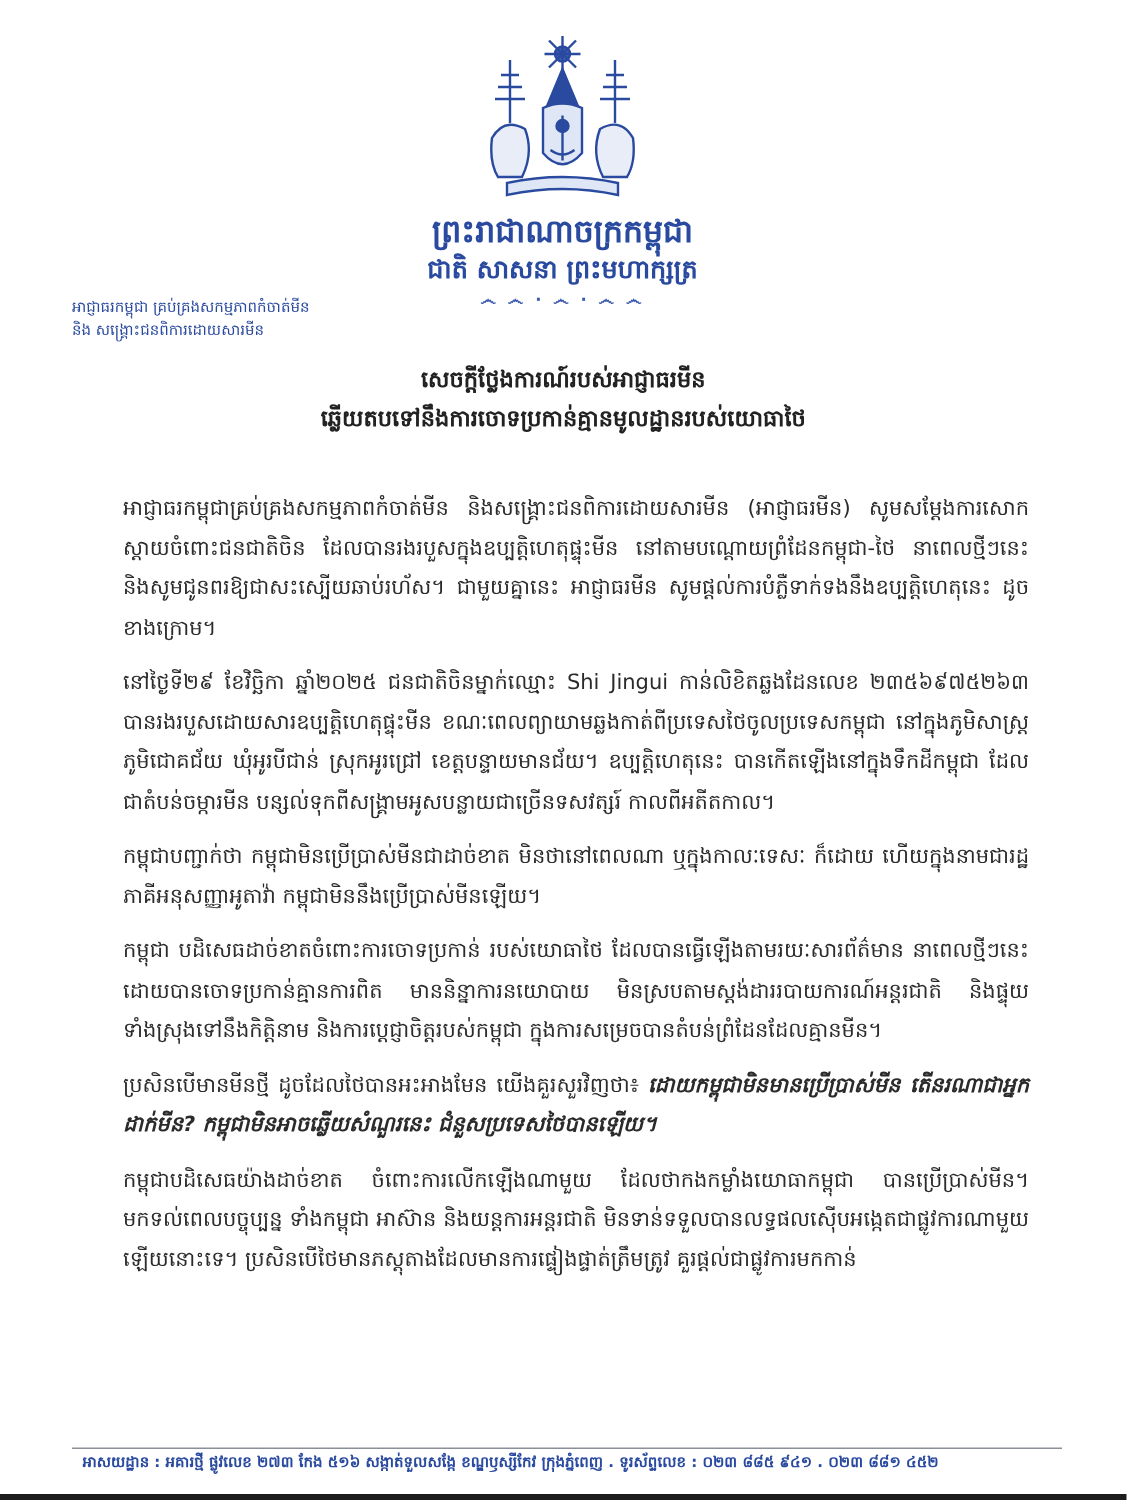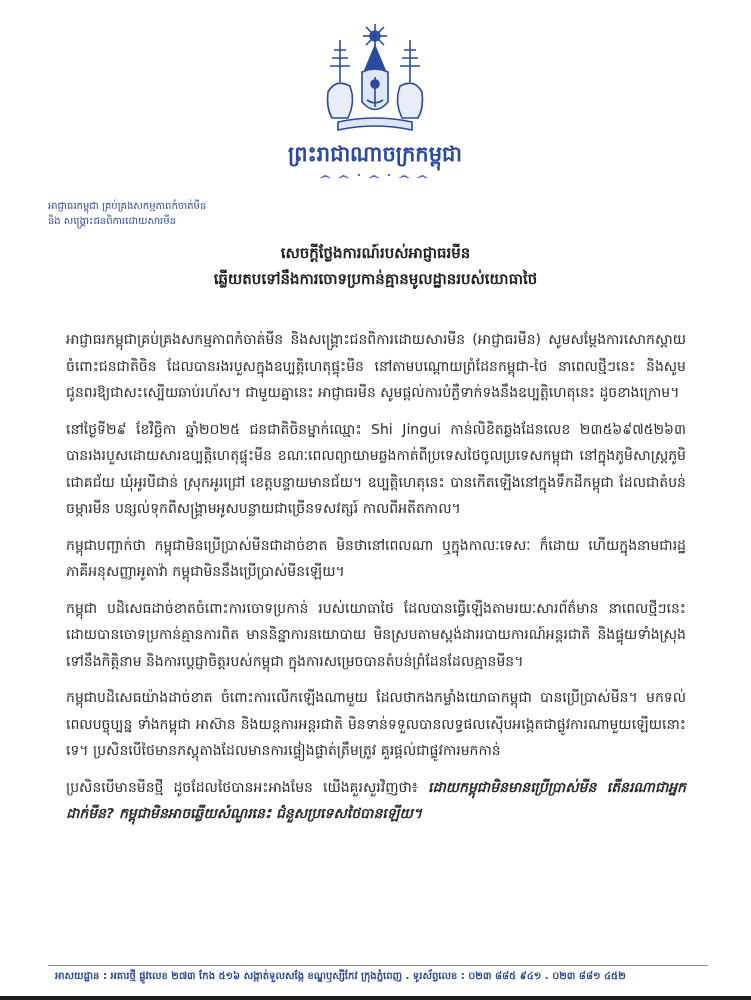--- a/index.html
+++ b/index.html
@@ -9,21 +9,21 @@
   }
   .letterhead { position: absolute; left: 0; top: 0; width: 611px; height: 230px; }
   .emblem { position: absolute; left: 318px; top: 22px; width: 115px; height: 120px; }
   .kingdom { position: absolute; left: 255px; top: 140px; width: 240px; text-align: center; color: #2a4aa0; font-weight: bold; }
   .kingdom .line1 { font-size: 21px; line-height: 28px; }
   .kingdom .line2 { font-size: 17px; line-height: 24px; }
   .kingdom .flourish { font-size: 11px; letter-spacing: 2px; color: #3d5bb0; line-height: 16px; }
   .agency { position: absolute; left: 48px; top: 198px; width: 200px; text-align: left; color: #2a4aa0; font-size: 10px; line-height: 15px; }
   .title { position: absolute; left: 150px; top: 240px; width: 451px; text-align: center; font-weight: bold; color: #222; font-size: 15px; line-height: 26px; }
   .body { position: absolute; left: 66px; top: 326px; width: 620px; font-size: 14px; line-height: 26.5px; color: #2b2b2b; text-align: justify; }
-  .body p { margin: 0 0 10px 0; }
+  .body p { margin: 0 0 10px 16px; }
   .body .em { font-style: italic; font-weight: bold; }
   .footer-rule { position: absolute; left: 48px; top: 965px; width: 660px; height: 1px; background: #8a8f98; }
   .footer { position: absolute; left: 55px; top: 968px; width: 660px; font-size: 10px; line-height: 16px; color: #2a4aa0; font-weight: bold; white-space: nowrap; overflow: hidden; }
   .bottom-bar { position: absolute; left: 0; top: 996px; width: 751px; height: 4px; background: #1d1d1d; }
 </style>
 </head>
 <body>
 
 <div class="letterhead">
   <svg class="emblem" viewBox="0 0 115 120">
@@ -42,37 +42,38 @@
         <line x1="92" y1="18" x2="92" y2="60"></line>
       <path d="M16 28 h12 M14 36 h16 M12 44 h20"></path>
       <path d="M86 28 h12 M84 36 h16 M82 44 h20"></path>
       <path d="M10 70 Q18 56 32 64 Q38 80 30 96 L14 96 Q8 86 10 70 Z" fill="#e8edf8"></path>
       <path d="M104 70 Q96 56 82 64 Q76 80 84 96 L100 96 Q106 86 104 70 Z" fill="#e8edf8"></path>
       <path d="M20 100 Q57 92 94 100 L94 108 Q57 100 20 108 Z" fill="#dfe6f6"></path>
     </g>
   </svg>
   <div class="kingdom">
     <div class="line1">ព្រះរាជាណាចក្រកម្ពុជា</div>
+    <div class="line2">ជាតិ សាសនា ព្រះមហាក្សត្រ</div>
     <div class="flourish">෴ ෴ · ෴ · ෴ ෴</div>
   </div>
   <div class="agency">
     <div>អាជ្ញាធរកម្ពុជា គ្រប់គ្រងសកម្មភាពកំចាត់មីន</div>
     <div>និង សង្គ្រោះជនពិការដោយសារមីន</div>
   </div>
 </div>
 
 <div class="title">
   <div>សេចក្តីថ្លែងការណ៍របស់អាជ្ញាធរមីន</div>
   <div>ឆ្លើយតបទៅនឹងការចោទប្រកាន់គ្មានមូលដ្ឋានរបស់យោធាថៃ</div>
 </div>
 
 <div class="body">
   <p>អាជ្ញាធរកម្ពុជាគ្រប់គ្រងសកម្មភាពកំចាត់មីន និងសង្គ្រោះជនពិការដោយសារមីន (អាជ្ញាធរមីន) សូមសម្តែងការសោកស្តាយចំពោះជនជាតិចិន ដែលបានរងរបួសក្នុងឧប្បត្តិហេតុផ្ទុះមីន នៅតាមបណ្តោយព្រំដែនកម្ពុជា-ថៃ នាពេលថ្មីៗនេះ និងសូមជូនពរឱ្យជាសះស្បើយឆាប់រហ័ស។ ជាមួយគ្នានេះ អាជ្ញាធរមីន សូមផ្តល់ការបំភ្លឺទាក់ទងនឹងឧប្បត្តិហេតុនេះ ដូចខាងក្រោម។</p>
   <p>នៅថ្ងៃទី២៩ ខែវិច្ឆិកា ឆ្នាំ២០២៥ ជនជាតិចិនម្នាក់ឈ្មោះ Shi Jingui កាន់លិខិតឆ្លងដែនលេខ ២៣៥៦៩៧៥២៦៣ បានរងរបួសដោយសារឧប្បត្តិហេតុផ្ទុះមីន ខណៈពេលព្យាយាមឆ្លងកាត់ពីប្រទេសថៃចូលប្រទេសកម្ពុជា នៅក្នុងភូមិសាស្ត្រភូមិជោគជ័យ ឃុំអូរបីជាន់ ស្រុកអូរជ្រៅ ខេត្តបន្ទាយមានជ័យ។ ឧប្បត្តិហេតុនេះ បានកើតឡើងនៅក្នុងទឹកដីកម្ពុជា ដែលជាតំបន់ចម្ការមីន បន្សល់ទុកពីសង្គ្រាមអូសបន្លាយជាច្រើនទសវត្សរ៍ កាលពីអតីតកាល។</p>
   <p>កម្ពុជាបញ្ជាក់ថា កម្ពុជាមិនប្រើប្រាស់មីនជាដាច់ខាត មិនថានៅពេលណា ឬក្នុងកាលៈទេសៈ ក៏ដោយ ហើយក្នុងនាមជារដ្ឋភាគីអនុសញ្ញាអូតាវ៉ា កម្ពុជាមិននឹងប្រើប្រាស់មីនឡើយ។</p>
   <p>កម្ពុជា បដិសេធដាច់ខាតចំពោះការចោទប្រកាន់ របស់យោធាថៃ ដែលបានធ្វើឡើងតាមរយៈសារព័ត៌មាន នាពេលថ្មីៗនេះ ដោយបានចោទប្រកាន់គ្មានការពិត មាននិន្នាការនយោបាយ មិនស្របតាមស្តង់ដាររបាយការណ៍អន្តរជាតិ និងផ្ទុយទាំងស្រុងទៅនឹងកិត្តិនាម និងការប្តេជ្ញាចិត្តរបស់កម្ពុជា ក្នុងការសម្រេចបានតំបន់ព្រំដែនដែលគ្មានមីន។</p>
+  <p><span>ប្រសិនបើមានមីនថ្មី ដូចដែលថៃបានអះអាងមែន យើងគួរសួរវិញថា៖ </span><span class="em">ដោយកម្ពុជាមិនមានប្រើប្រាស់មីន តើនរណាជាអ្នកដាក់មីន? កម្ពុជាមិនអាចឆ្លើយសំណួរនេះ ជំនួសប្រទេសថៃបានឡើយ។</span></p>
   <p>កម្ពុជាបដិសេធយ៉ាងដាច់ខាត ចំពោះការលើកឡើងណាមួយ ដែលថាកងកម្លាំងយោធាកម្ពុជា បានប្រើប្រាស់មីន។ មកទល់ពេលបច្ចុប្បន្ន ទាំងកម្ពុជា អាស៊ាន និងយន្តការអន្តរជាតិ មិនទាន់ទទួលបានលទ្ធផលស៊ើបអង្កេតជាផ្លូវការណាមួយឡើយនោះទេ។ ប្រសិនបើថៃមានភស្តុតាងដែលមានការផ្ទៀងផ្ទាត់ត្រឹមត្រូវ គួរផ្តល់ជាផ្លូវការមកកាន់</p>
-  <p><span>ប្រសិនបើមានមីនថ្មី ដូចដែលថៃបានអះអាងមែន យើងគួរសួរវិញថា៖ </span><span class="em">ដោយកម្ពុជាមិនមានប្រើប្រាស់មីន តើនរណាជាអ្នកដាក់មីន? កម្ពុជាមិនអាចឆ្លើយសំណួរនេះ ជំនួសប្រទេសថៃបានឡើយ។</span></p>
 </div>
 
 <div class="footer-rule"></div>
 <div class="footer">អាសយដ្ឋាន : អគារថ្មី ផ្លូវលេខ ២៧៣ កែង ៥១៦ សង្កាត់ទួលសង្កែ ខណ្ឌឫស្សីកែវ ក្រុងភ្នំពេញ . ទូរស័ព្ទលេខ : ០២៣ ៨៨៥ ៩៤១ . ០២៣ ៨៨១ ៤៥២</div>
 <div class="bottom-bar"></div>
 
 </body></html>

